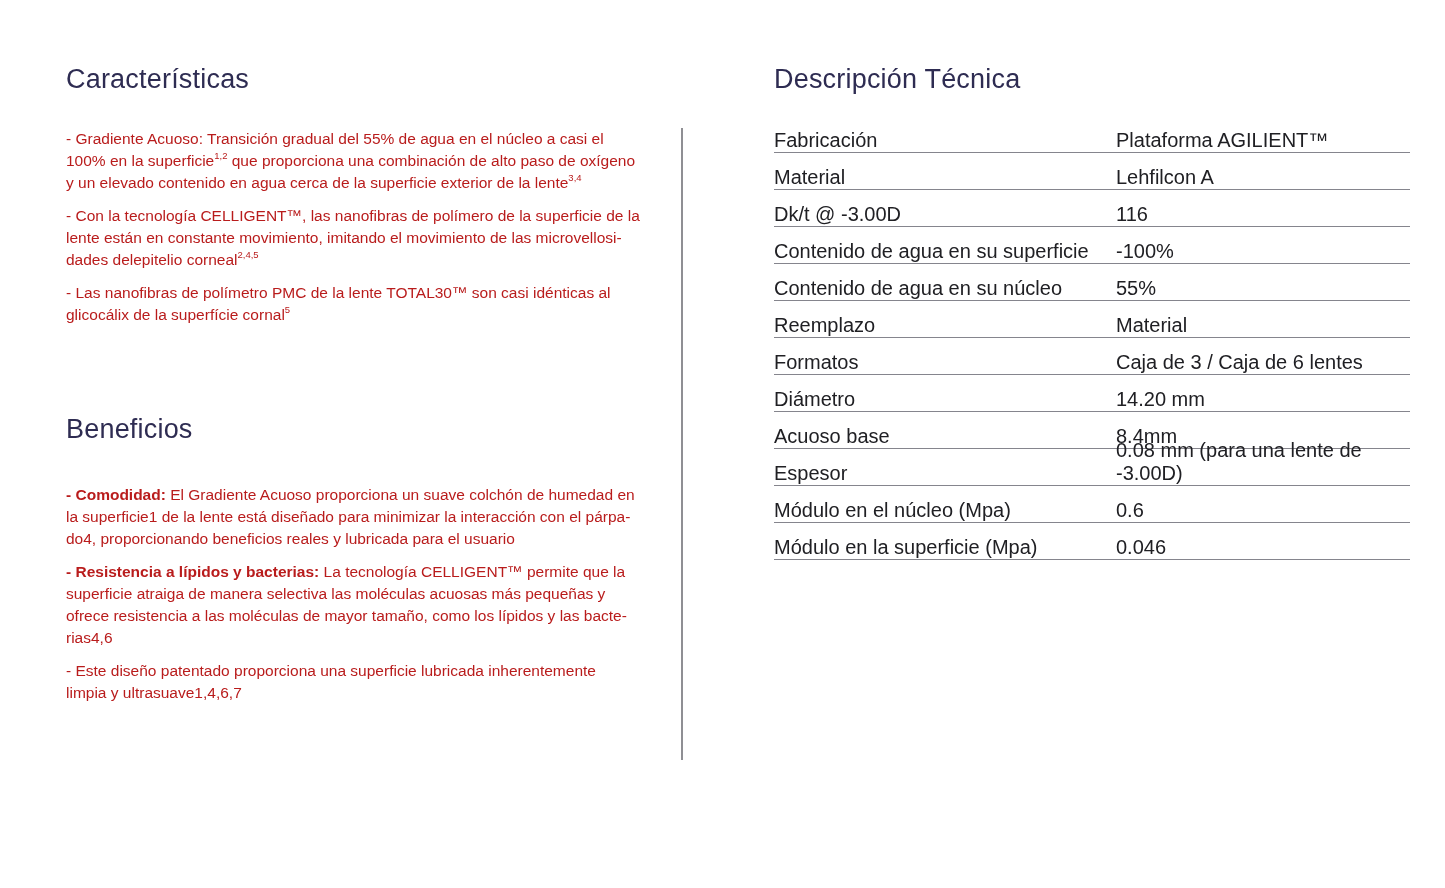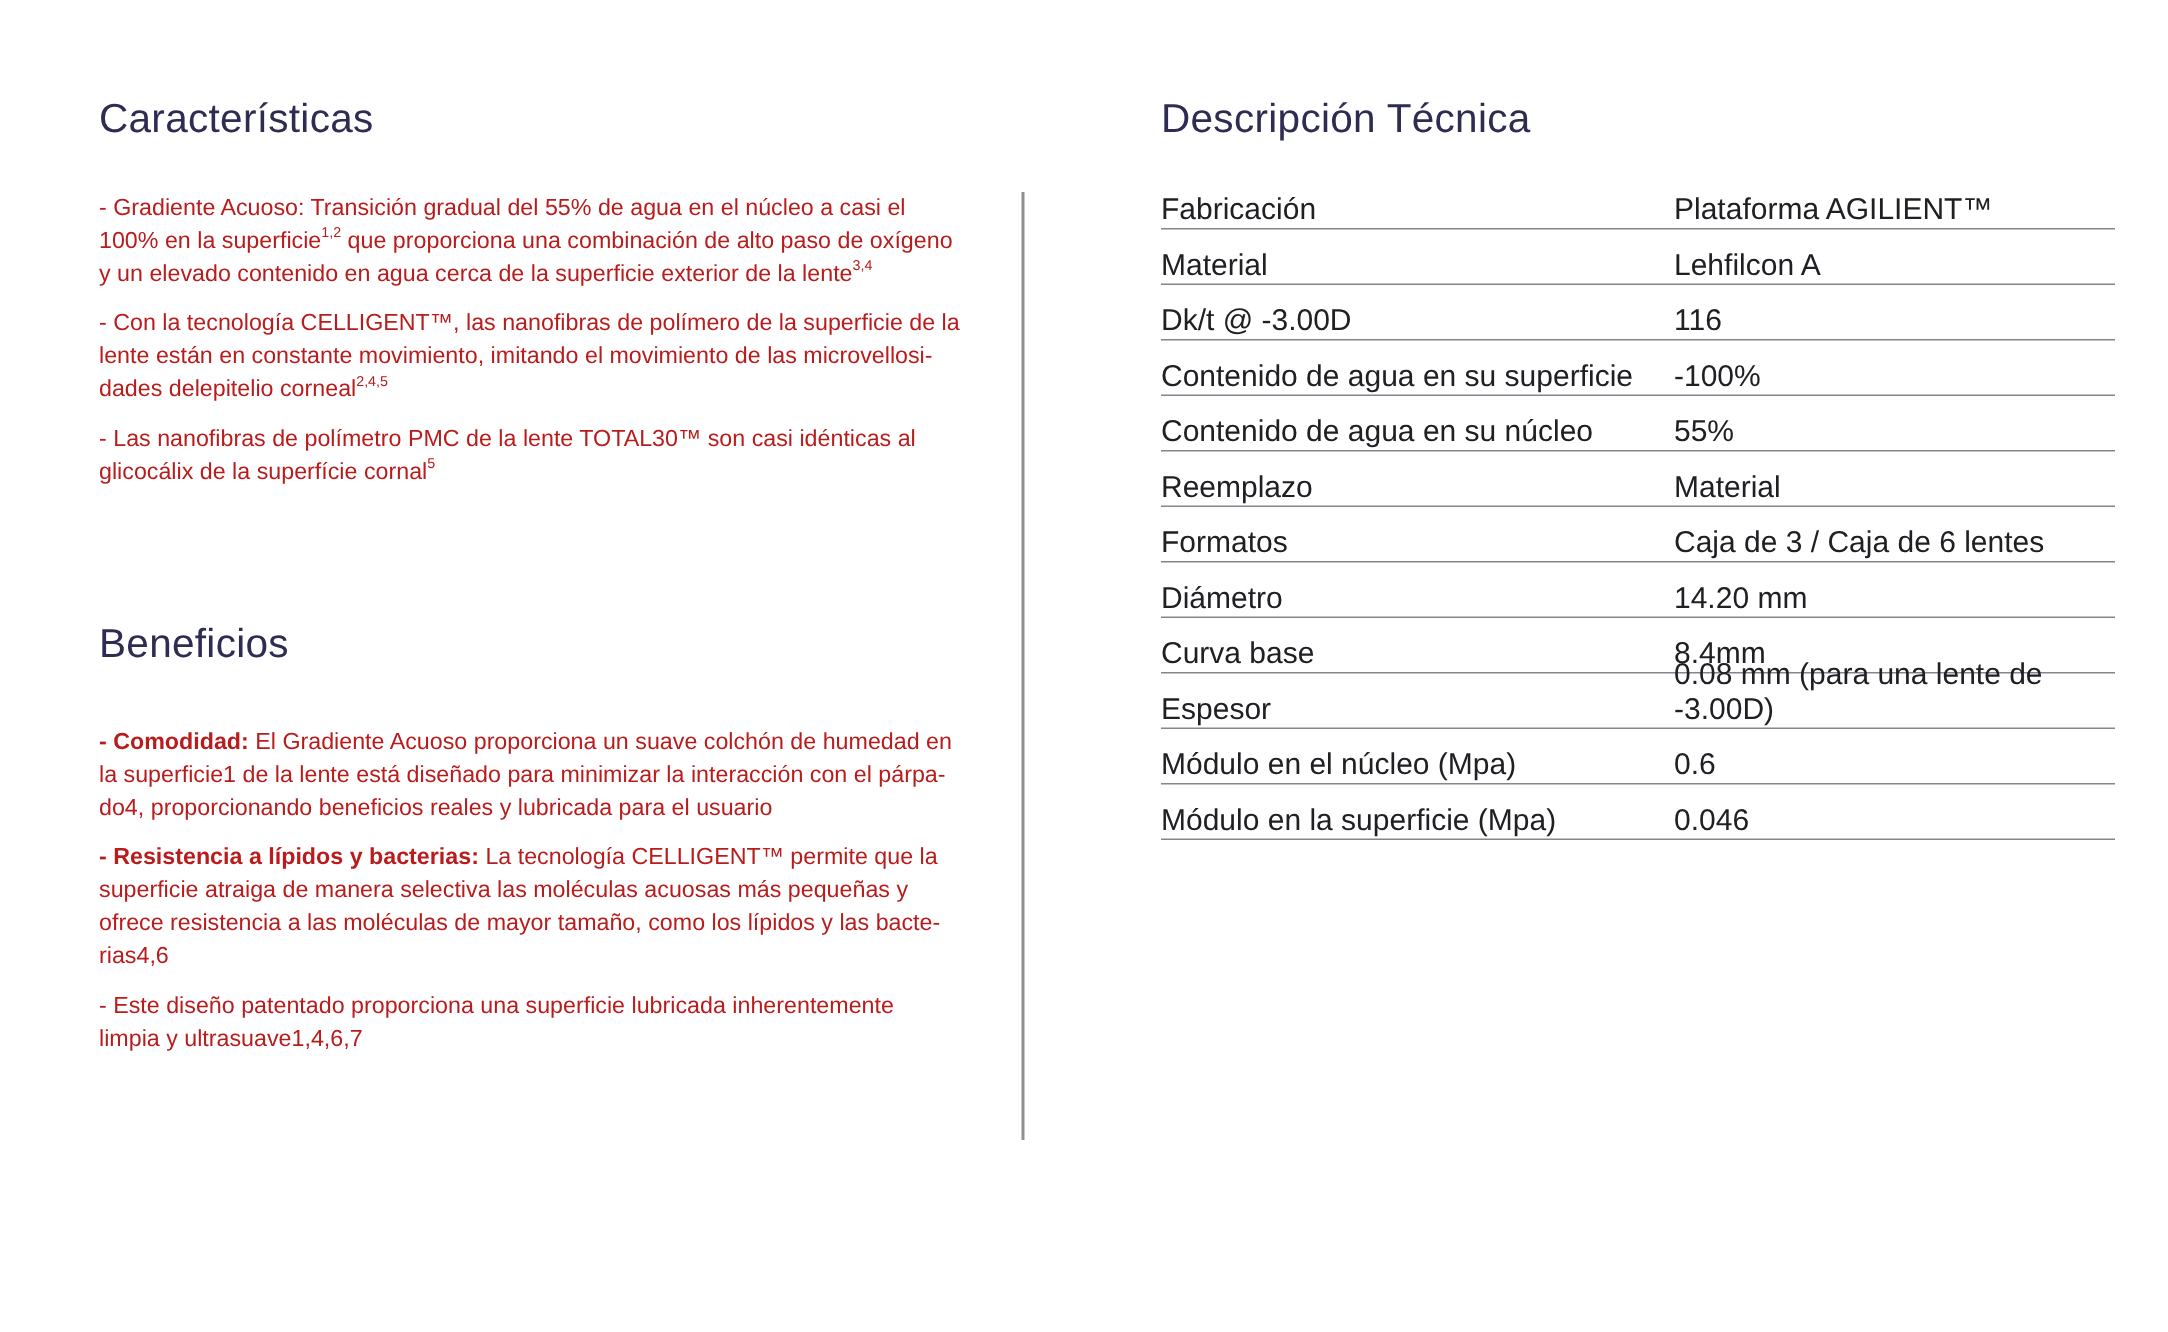--- a/index.html
+++ b/index.html
@@ -162,21 +162,21 @@
         </div>
         <div class="spec-row">
           <span class="spec-label">Formatos</span>
           <span class="spec-value">Caja de 3 / Caja de 6 lentes</span>
         </div>
         <div class="spec-row">
           <span class="spec-label">Diámetro</span>
           <span class="spec-value">14.20 mm</span>
         </div>
         <div class="spec-row">
-          <span class="spec-label">Curva base</span>
+          <span class="spec-label">Acuoso base</span>
           <span class="spec-value">8.4mm</span>
         </div>
         <div class="spec-row">
           <span class="spec-label">Espesor</span>
           <span class="spec-value">0.08 mm (para una lente de -3.00D)</span>
         </div>
         <div class="spec-row">
           <span class="spec-label">Módulo en el núcleo (Mpa)</span>
           <span class="spec-value">0.6</span>
         </div>

